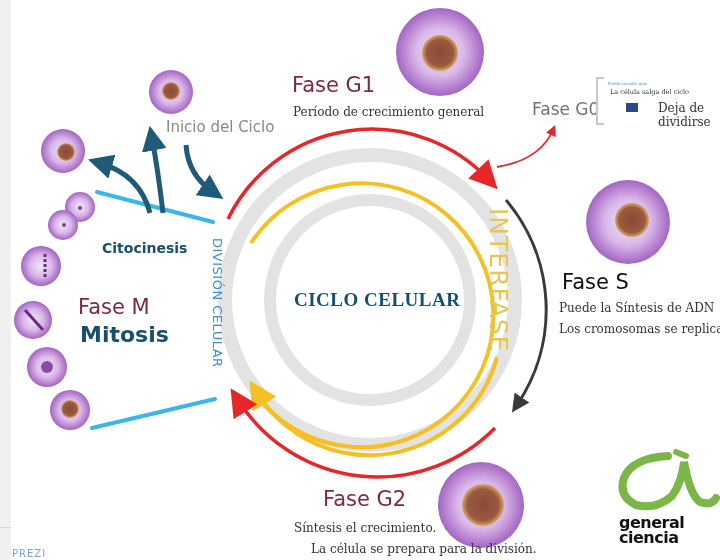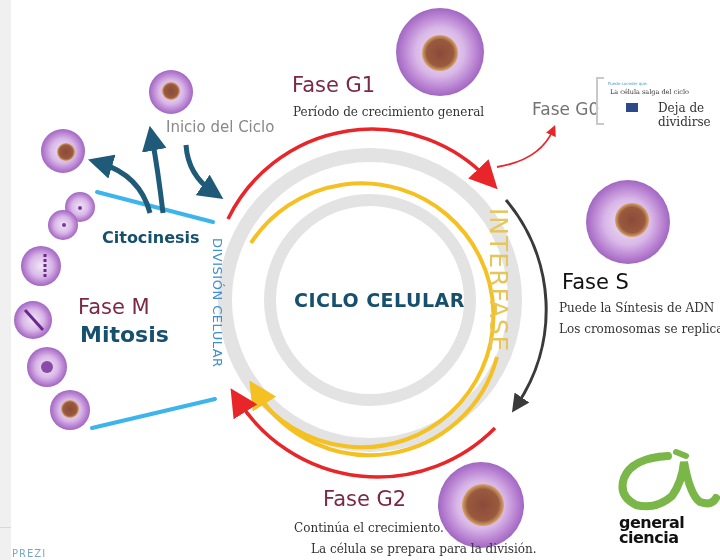--- a/index.html
+++ b/index.html
@@ -3,21 +3,21 @@
 <meta charset="utf-8">
 <style>
   html,body{margin:0;padding:0;}
   body{width:720px;height:560px;position:relative;overflow:hidden;background:#ffffff;font-family:"DejaVu Sans",sans-serif;}
   .left-strip{position:absolute;left:0;top:0;width:11px;height:560px;background:#f0f0f0;}
   .left-strip .sep{position:absolute;left:0;top:527px;width:11px;height:1px;background:#d8d8d8;}
   svg.diagram{position:absolute;left:0;top:0;}
   .txt{position:absolute;white-space:nowrap;}
   .phase-title{font-family:"DejaVu Sans",sans-serif;color:#7a2a44;font-size:21px;}
   .serif{font-family:"DejaVu Serif",serif;color:#333;font-size:12px;}
-  .center-title{font-weight:bold;color:#16506e;font-size:19px;letter-spacing:0.5px;}
+  .center-title{font-weight:bold;color:#16506e;font-size:19px;letter-spacing:0.5px;font-family:Liberation Serif, serif;}
   .blue-bold{font-weight:bold;color:#16506e;}
   .g0{color:#737373;font-size:17px;}
   .inicio{color:#888;font-size:15px;}
   .g0box{position:absolute;left:596px;top:77px;width:140px;height:44px;}
   .g0box .br{position:absolute;top:0;width:6px;height:44px;border:2px solid #c9c9c9;}
   .g0box .br.l{left:0;border-right:none;}
   .g0box .br.r{right:0;border-left:none;}
   .g0box .tiny{position:absolute;left:12px;top:4px;font-size:4px;color:#4a9ad4;}
   .g0box .l1{position:absolute;left:14px;top:11px;font-family:"DejaVu Serif",serif;font-size:6.5px;color:#333;}
   .g0box .l2{position:absolute;left:62px;top:24px;font-family:"DejaVu Serif",serif;font-size:12px;color:#333;}
@@ -145,27 +145,27 @@
   <div class="l1">La célula salga del ciclo</div>
   <div class="img"></div>
   <div class="l2">Deja de dividirse</div>
 </div>
 
 <div class="txt phase-title" style="left:562px;top:270px;color:#111;">Fase S</div>
 <div class="txt serif" style="left:559px;top:301px;">Puede la Síntesis de ADN</div>
 <div class="txt serif" style="left:559px;top:322px;">Los cromosomas se replica</div>
 
 <div class="txt phase-title" style="left:323px;top:487px;">Fase G2</div>
-<div class="txt serif" style="left:294px;top:521px;">Continúa el crecimiento.</div>
+<div class="txt serif" style="left:294px;top:521px;">Síntesis el crecimiento.</div>
 <div class="txt serif" style="left:279px;top:542px;margin-left:32px;">La célula se prepara para la división.</div>
 
 <div class="txt phase-title" style="left:78px;top:295px;">Fase M</div>
 <div class="txt blue-bold" style="left:80px;top:322px;font-size:22px;">Mitosis</div>
 
-<div class="txt blue-bold" style="left:102px;top:228px;font-size:16px;">Citocinesis</div>
+<div class="txt blue-bold" style="left:102px;top:240px;font-size:14px;">Citocinesis</div>
 <div class="txt inicio" style="left:166px;top:118px;">Inicio del Ciclo</div>
 
 <div class="rot" style="left:225px;top:238px;transform:rotate(90deg);color:#3d8fd0;font-size:13px;letter-spacing:0.5px;">DIVISIÓN CELULAR</div>
 <div class="rot" style="left:513px;top:208px;transform:rotate(90deg);color:#e6c55a;font-size:25px;letter-spacing:1px;">INTERFASE</div>
 
 <div class="logo-text">
   <div>general</div>
   <div>ciencia</div>
 </div>
 

